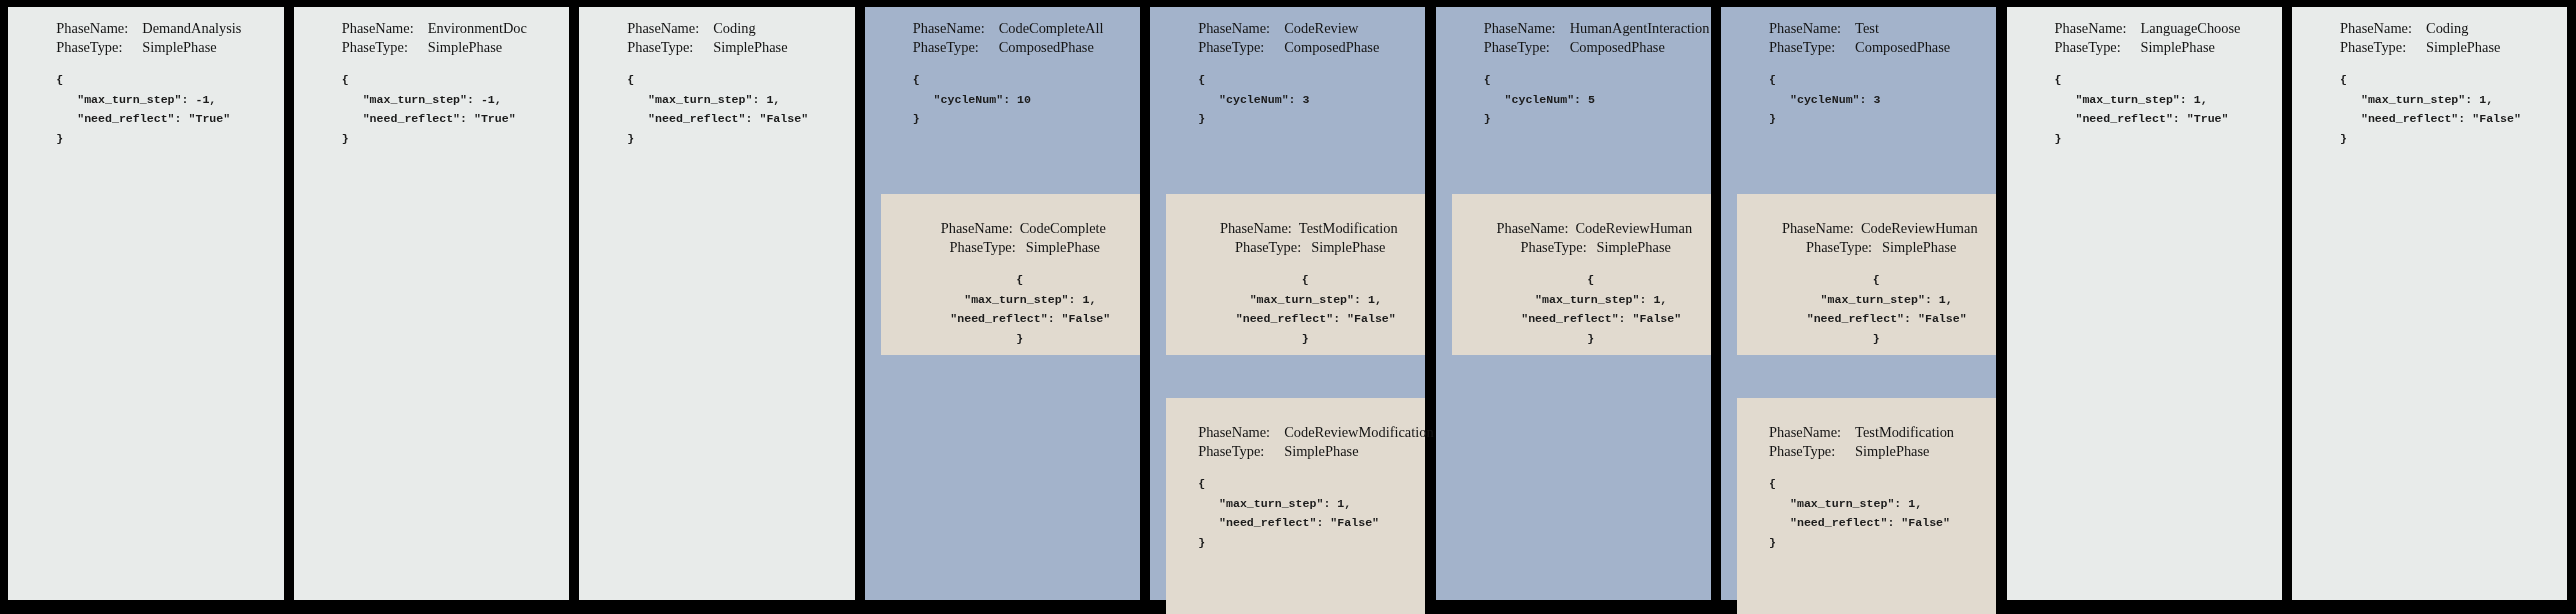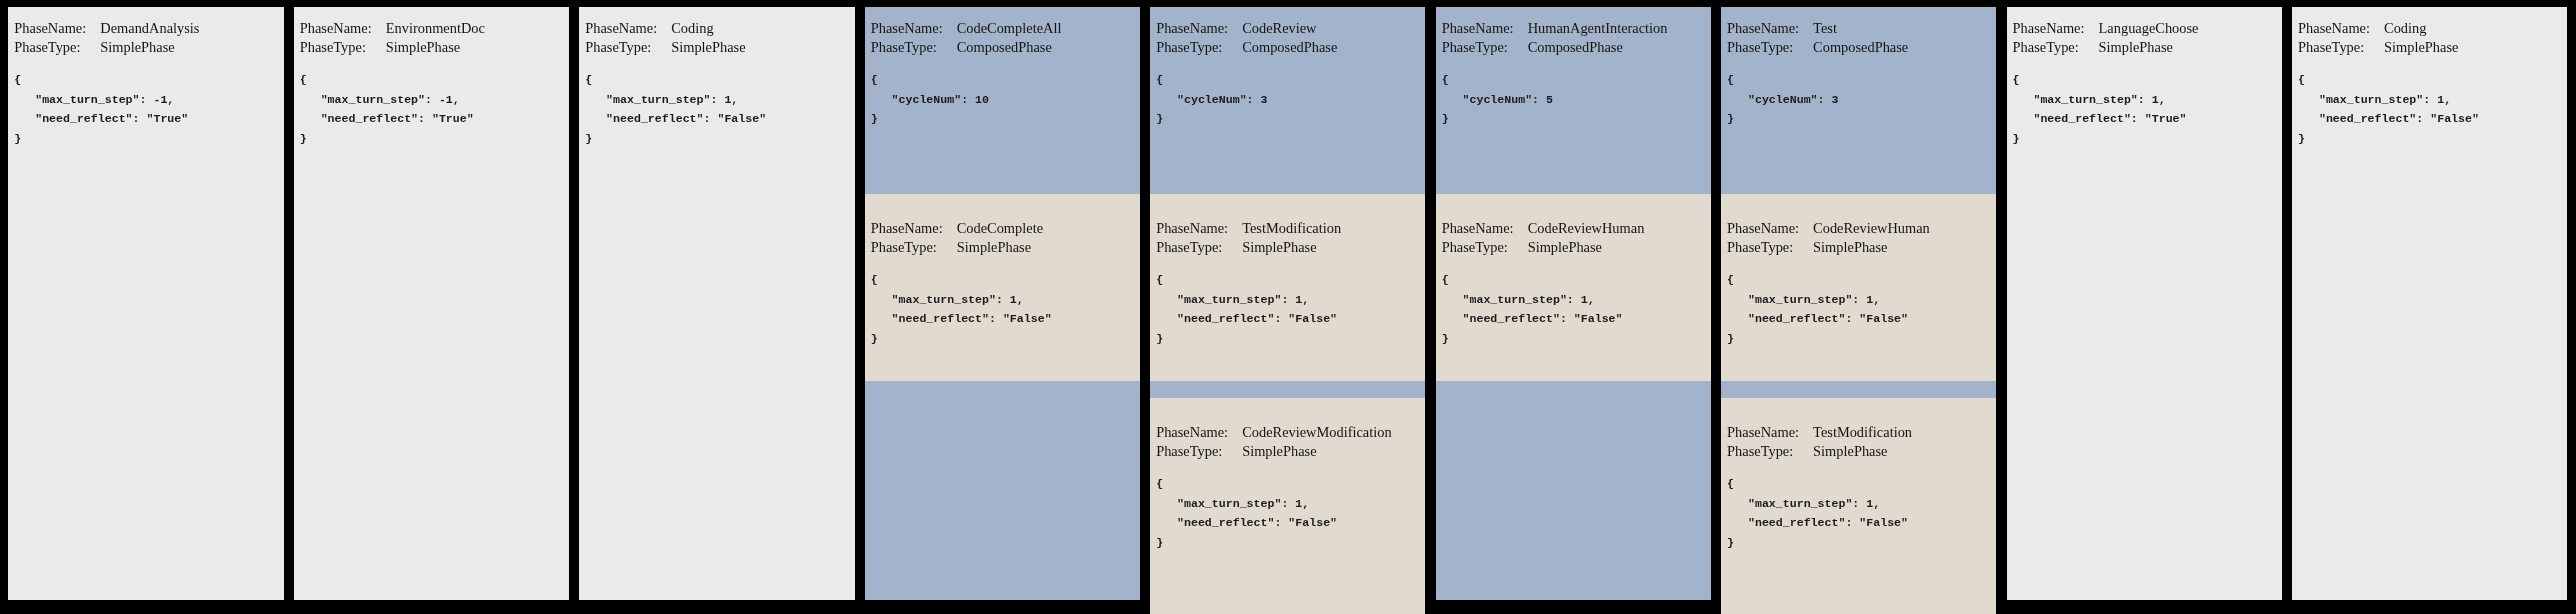--- a/index.html
+++ b/index.html
@@ -23,32 +23,33 @@
   .column {
     flex: 1 1 0;
     position: relative;
     min-width: 0;
   }
   .column.simple   { background: #e8ebea; }
   .column.composed { background: #a3b3cb; }
 
   .phase-box {
     box-sizing: border-box;
-    padding: 12px 13px 0 6px;
+    padding: 12px 13px 0 32px;
+    margin-left: 16px;
   }
   .composed .phase-box.main { height: 204px; }
 
   .phase-box.child {
     position: absolute;
     left: 0;
     right: 0;
     background: #e1dacf;
     padding-top: 25px;
   }
-  .phase-box.child-0 { top: 187px; height: 187px; }
+  .phase-box.child-0 { top: 187px; height: 161px; text-align: center; }
   .phase-box.child-1 { top: 391px; height: 226px; }
 
   .hdr-line {
     font-size: 14.4px;
     line-height: 19px;
     color: #141414;
     white-space: nowrap;
   }
   .lbl { display: inline-block; width: 86px; }
   .val { }

